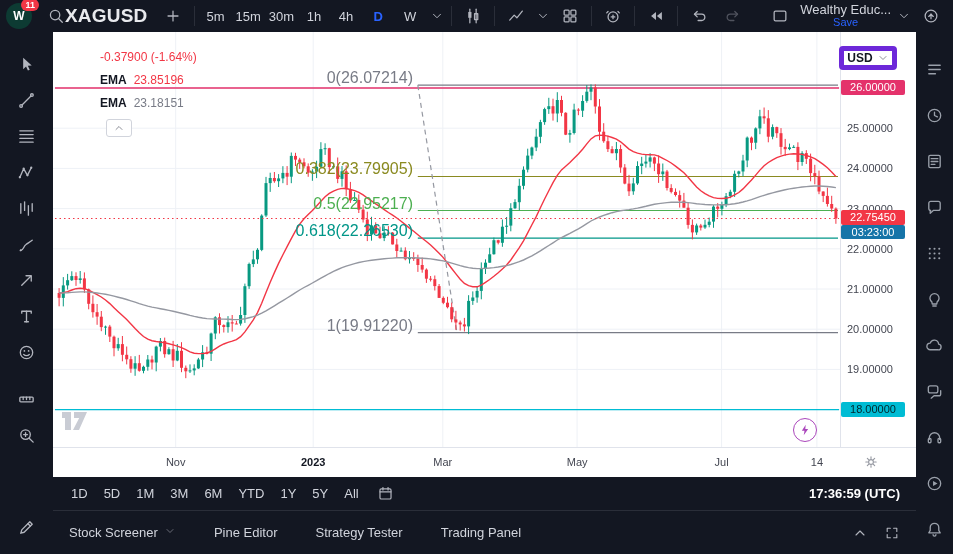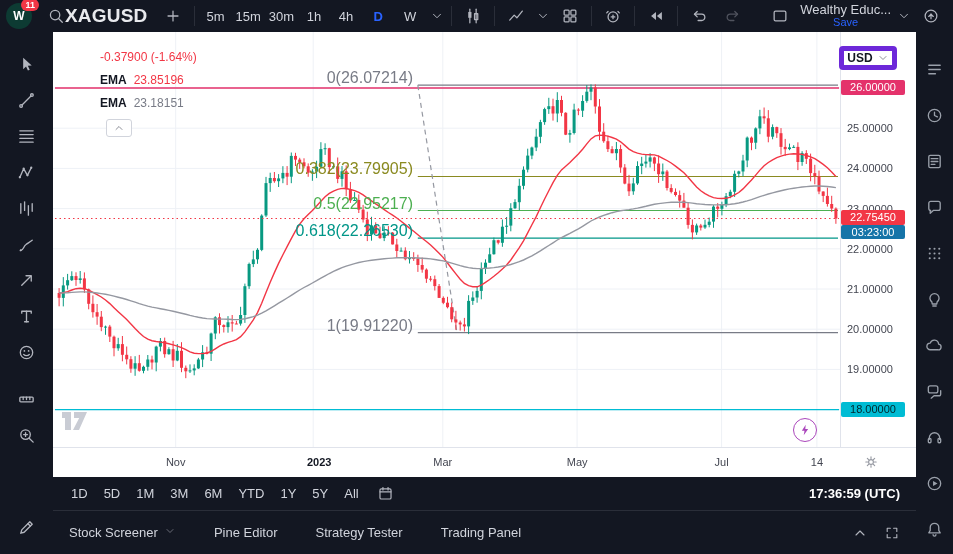--- a/index.html
+++ b/index.html
@@ -736,21 +736,21 @@
       <div class="tick" style="top: 290.2px;">20.00000</div>
       <div class="tick" style="top: 330.4px;">19.00000</div>
       <div class="tick" style="top: 370.6px;">18.00000</div>
       <div class="tag" style="top: 48px; background: rgb(228, 50, 107); color: rgb(255, 255, 255);">26.00000</div>
       <div class="tag" style="top: 369.6px; background: rgb(0, 188, 212); color: rgb(0, 38, 43);">18.00000</div>
       <div class="tag" style="top: 178.469px; background: rgb(242, 54, 69); color: rgb(255, 255, 255);">22.75450</div>
       <div class="tag" style="top: 193.469px; height: 14px; line-height: 14px; background: #0369a1; color: rgb(255, 255, 255); opacity: 0.92;">03:23:00</div>
     </div>
   <div class="time-axis" id="time-axis">
       <div class="xtick" style="left: 102.712px;">Nov</div>
-      <div class="xtick major" style="left: 240.168px; margin-left: 6px;">2023</div>
+      <div class="xtick major" style="left: 240.168px;">2023</div>
       <div class="xtick" style="left: 369.814px;">Mar</div>
       <div class="xtick" style="left: 504.146px;">May</div>
       <div class="xtick" style="left: 648.631px;">Jul</div>
       <div class="xtick" style="left: 743.913px;">14</div>
       <div class="axis-gear"><svg viewBox="0 0 20 20" fill="none" stroke="currentColor" stroke-width="1.4" stroke-linecap="round" stroke-linejoin="round">
           <circle cx="10" cy="10" r="3"></circle>
           <path d="M10 3.5 v2.2 M10 14.3 v2.2 M3.5 10 h2.2 M14.3 10 h2.2 M5.4 5.4 l1.6 1.6 M13 13 l1.6 1.6 M14.6 5.4 L13 7 M7 13 l-1.6 1.6"></path>
         </svg></div>
     </div>
 

